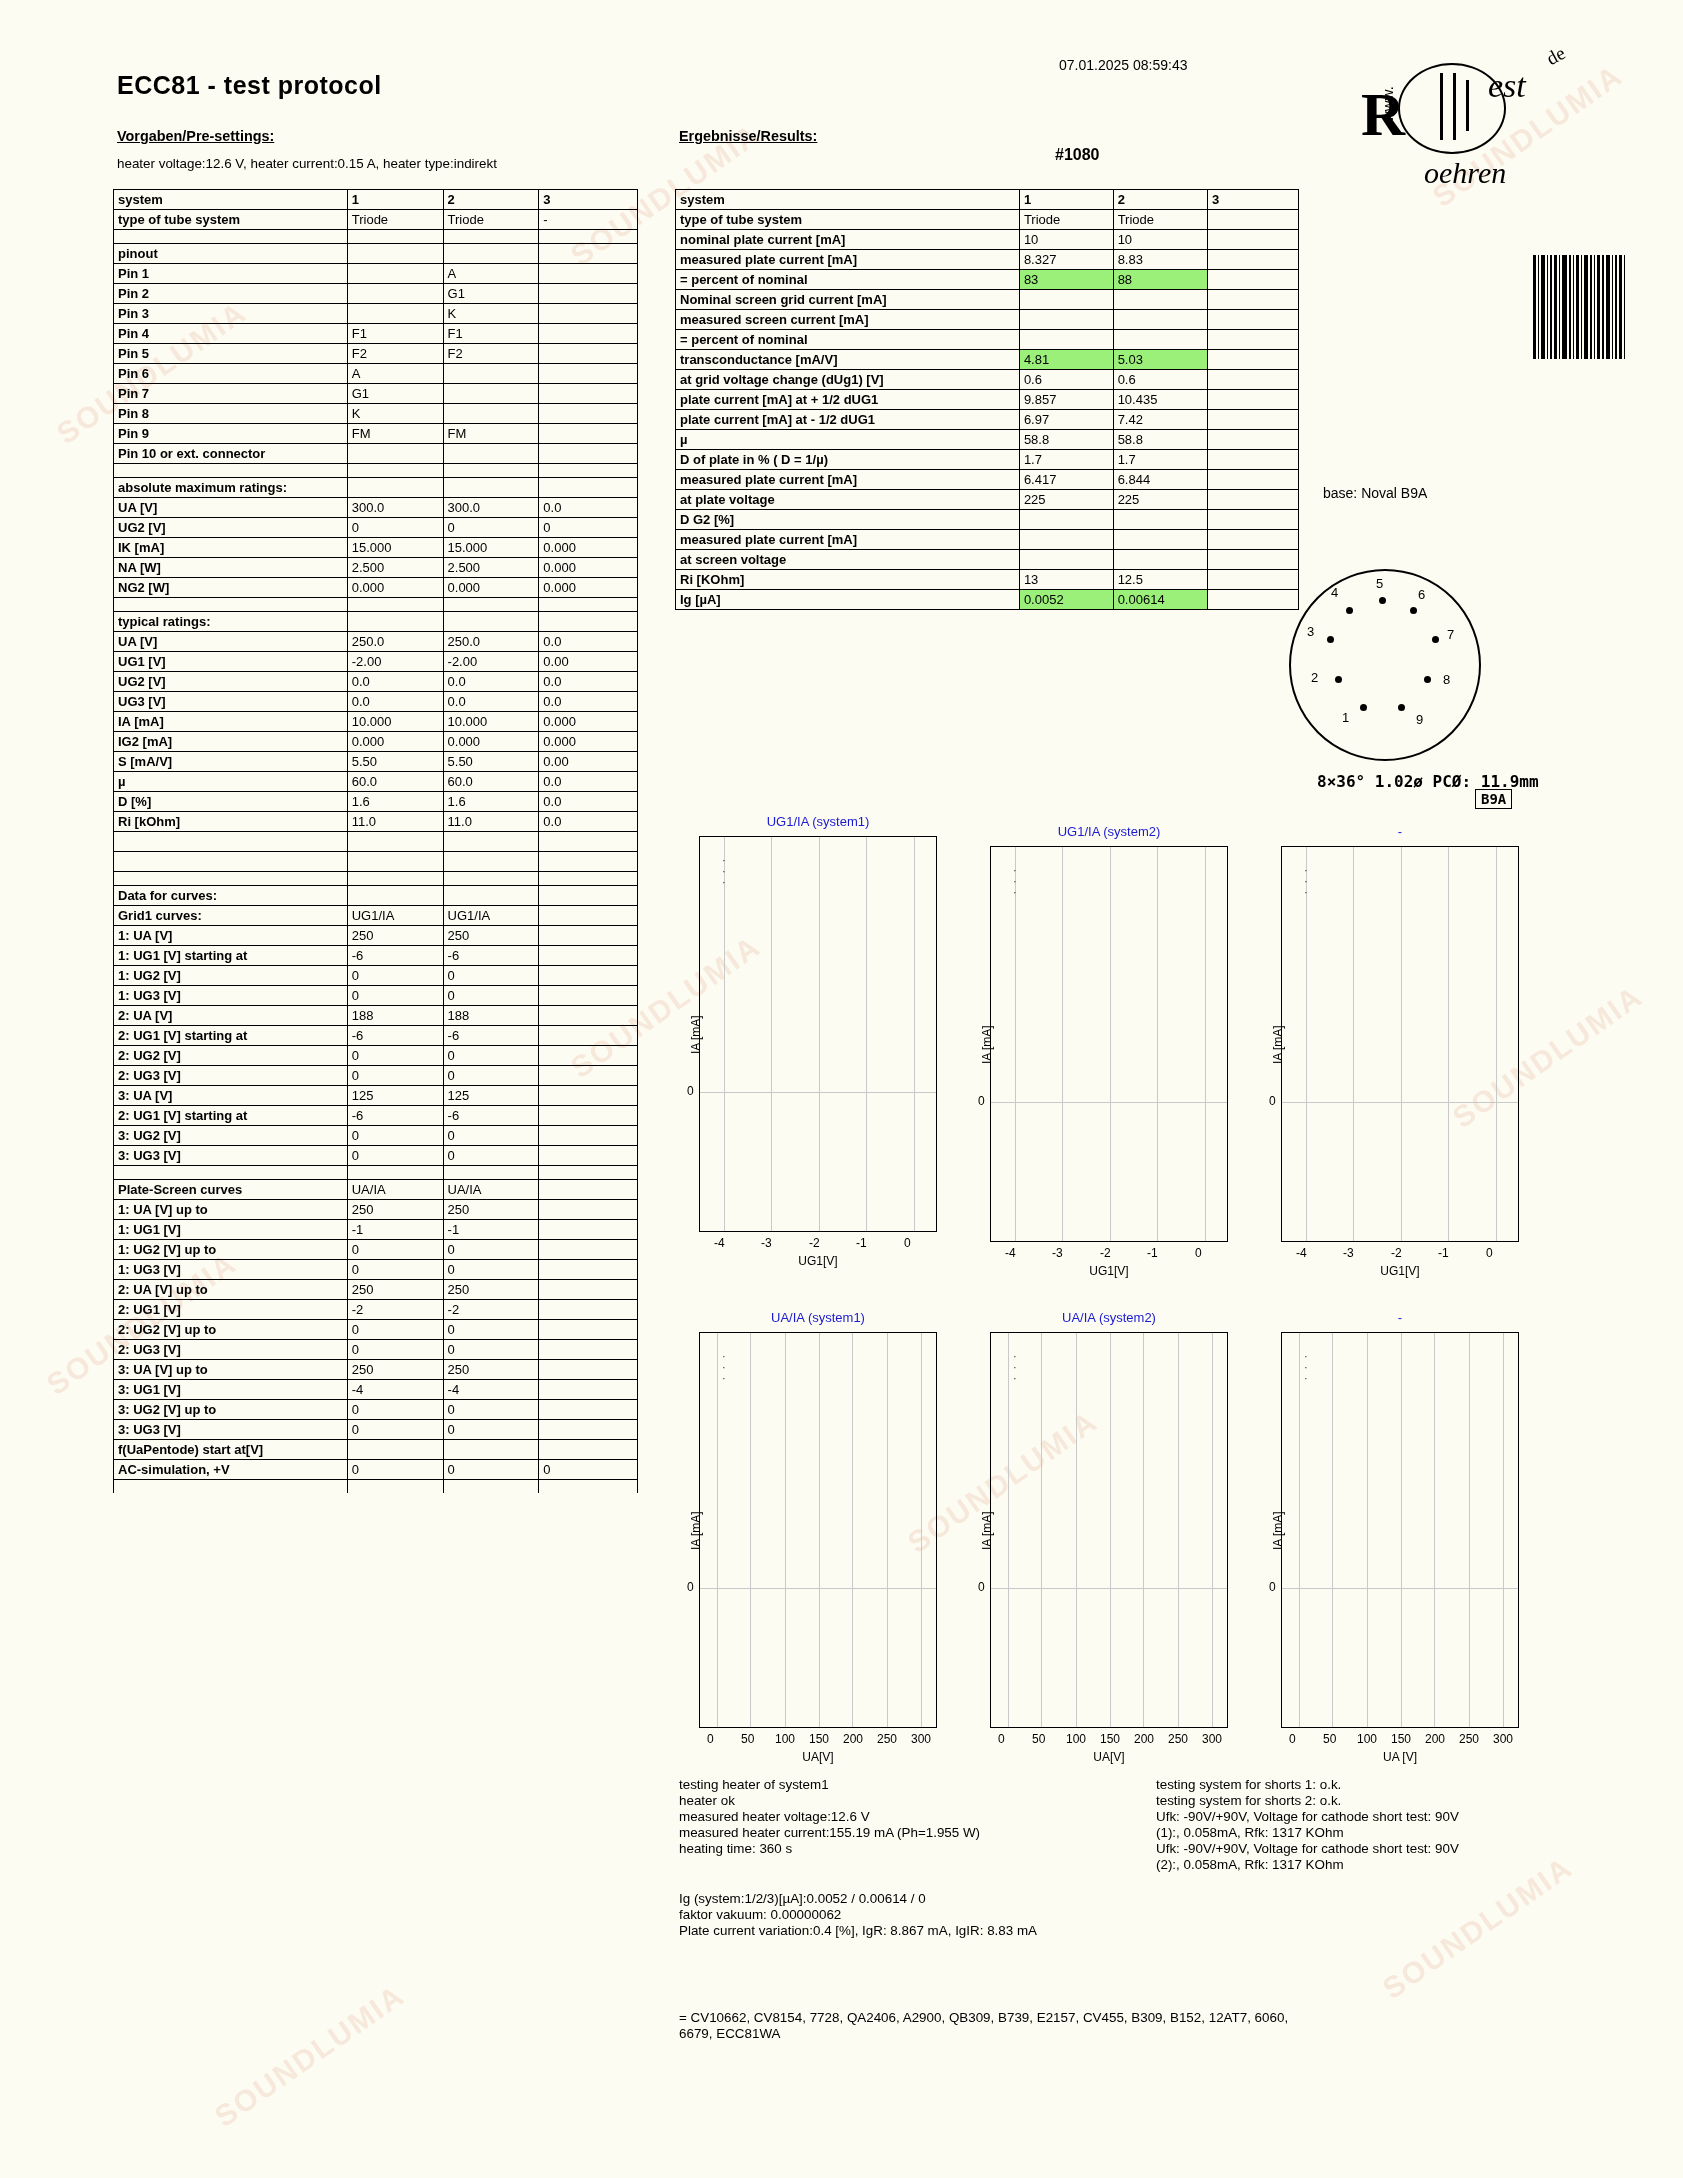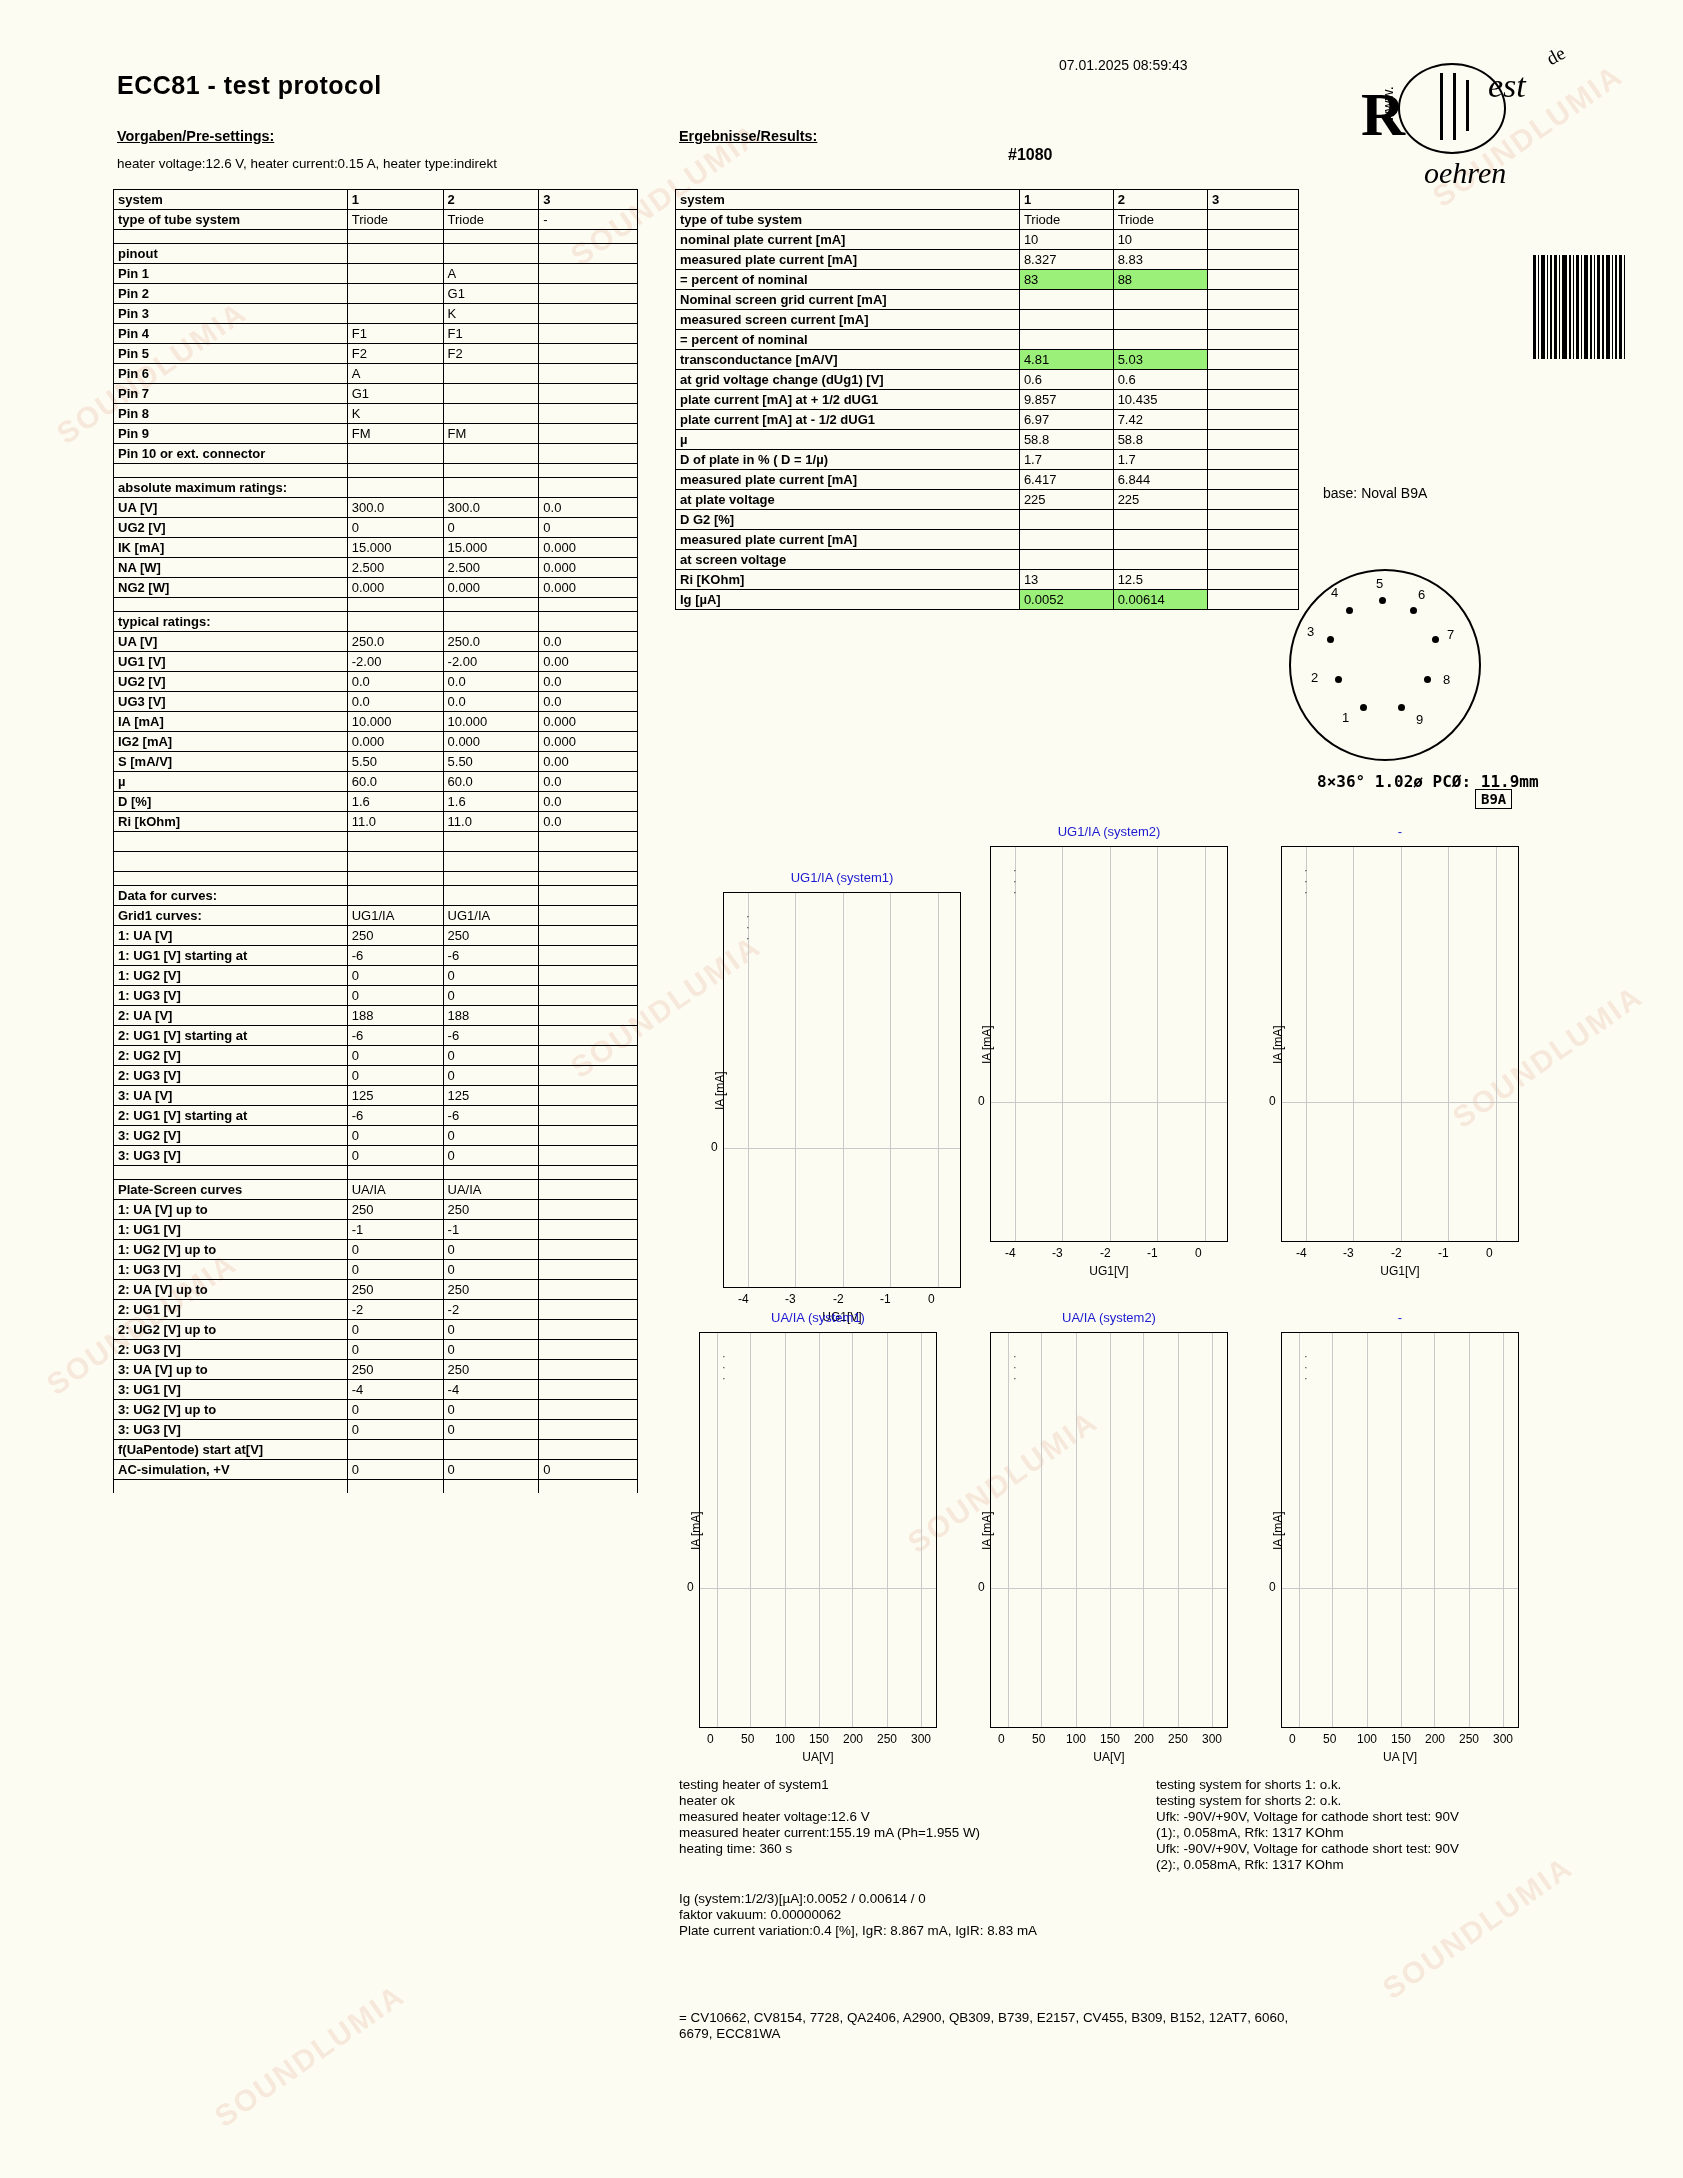--- a/index.html
+++ b/index.html
@@ -12,21 +12,21 @@
     overflow:hidden;
   }
   .page{position:absolute;left:0;top:0;width:1683px;height:2178px;}
 
   
   .wm{position:absolute;color:#f2d9c9;font-size:30px;font-weight:bold;letter-spacing:2px;opacity:.55;pointer-events:none;font-family:"Liberation Sans",sans-serif;}
   .wm.r{transform:rotate(-35deg);}
 
   .title{position:absolute;left:117px;top:71px;font-size:25px;font-weight:bold;letter-spacing:0.5px;}
   .datetime{position:absolute;left:1059px;top:57px;font-size:14px;}
-  .serial{position:absolute;left:1008px;top:146px;font-size:16px;font-weight:bold;}
+  .serial{position:absolute;left:1055px;top:146px;font-size:16px;font-weight:bold;}
 
   .sec-h{position:absolute;font-size:14.4px;font-weight:bold;text-decoration:underline;}
   .presets-note{position:absolute;left:117px;top:156px;font-size:13.4px;}
 
   table{border-collapse:collapse;font-size:13px;}
   table td{border:1px solid #000;padding:1px 4px;height:17px;line-height:16px;white-space:nowrap;overflow:hidden;}
   .lbl{font-weight:bold;}
   .blankrow td{border-left:1px solid #000;border-right:1px solid #000;border-top:none;border-bottom:none;height:11px;}
 
   #left-table{position:absolute;left:113px;top:189px;width:525px;}
@@ -677,21 +677,21 @@
         <tr>
           <td class="lbl">Ig [µA]</td>
           <td class=" hl">0.0052</td>
           <td class=" hl">0.00614</td>
           <td></td>
         </tr>
       </tbody>
     </table>
 
   <div id="charts">
-      <div class="chart" style="left: 699px; top: 892px; width: 238px; height: 288px; margin-left: 24px;">
+      <div class="chart" style="left: 699px; top: 836px; width: 238px; height: 288px;">
         <div class="ctitle">UG1/IA (system1)</div>
         <div class="plot" style="width: 238px; height: 396px;">
           <div class="gl" style="left: 24px; top: 0px; width: 1px; height: 100%;"></div>
           <div class="gl" style="left: 71px; top: 0px; width: 1px; height: 100%;"></div>
           <div class="gl" style="left: 119px; top: 0px; width: 1px; height: 100%;"></div>
           <div class="gl" style="left: 166px; top: 0px; width: 1px; height: 100%;"></div>
           <div class="gl" style="left: 214px; top: 0px; width: 1px; height: 100%;"></div>
           <div class="gl" style="left: 0px; top: 255px; width: 100%; height: 1px;"></div>
           <div class="dots" style="left: 22px; top: 18px;">·<br>·<br>·</div>
         </div>

